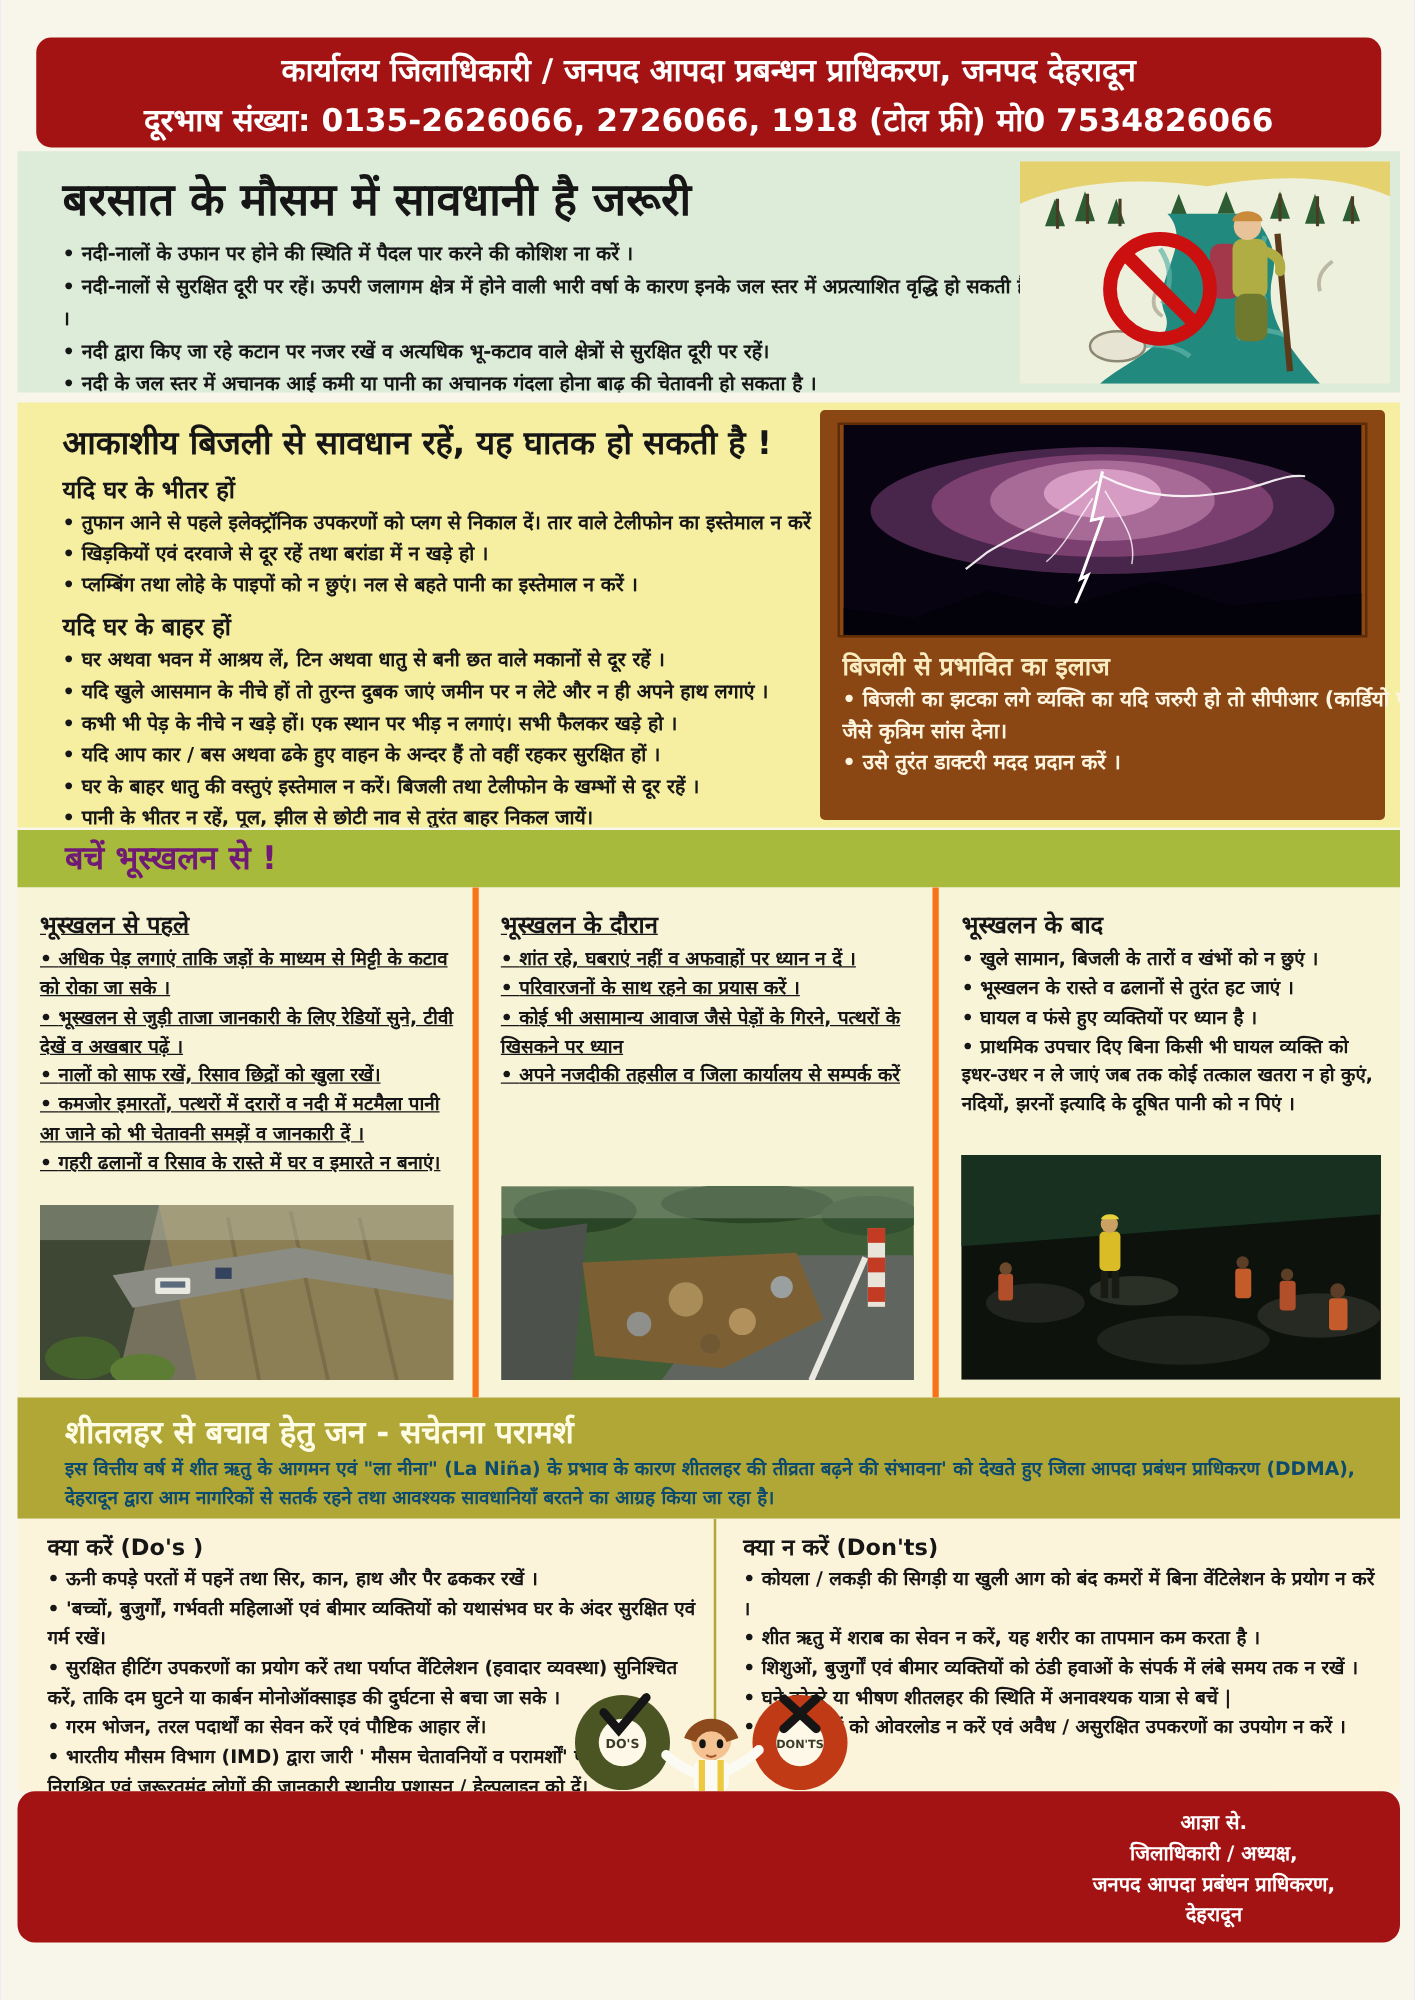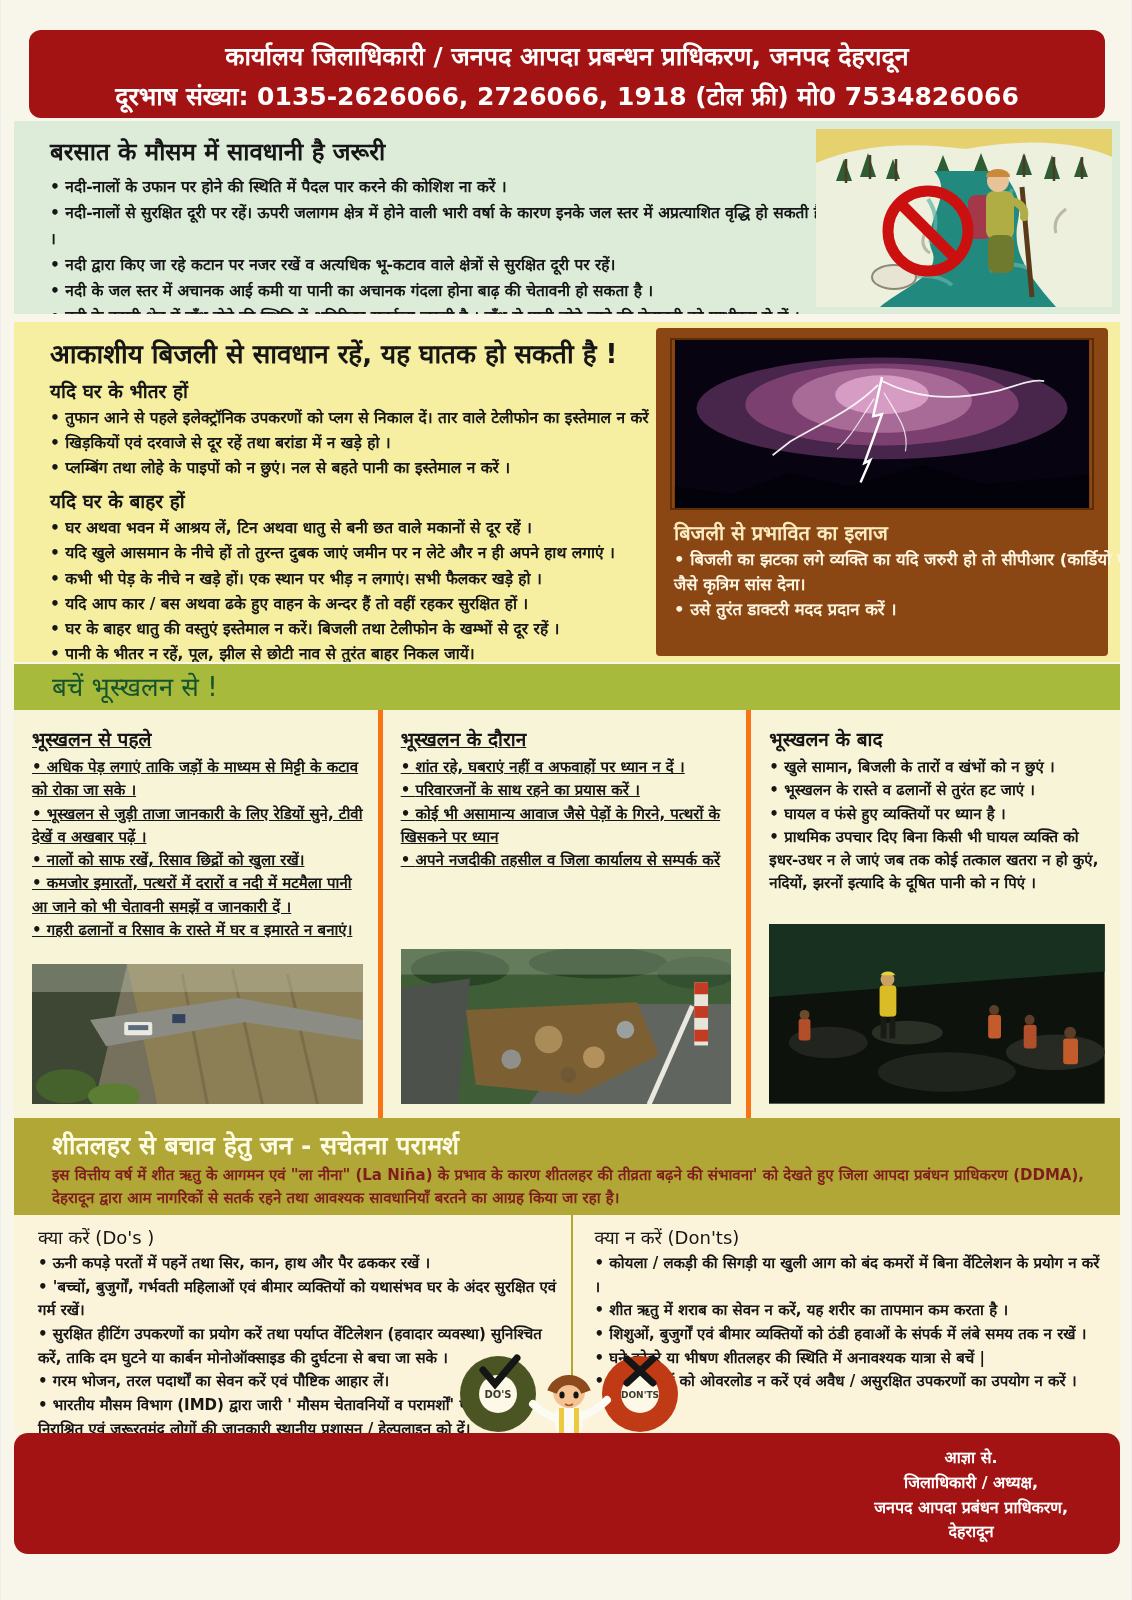--- a/index.html
+++ b/index.html
@@ -9,63 +9,63 @@
 
   
   .hdr { position:absolute; left:28px; top:30px; width:1076px; height:88px;
          background:var(--banner_red,#a31313); border-radius:12px; text-align:center; padding-top:11px; }
   .hdr-title { color:var(--banner_text,#fff); font-weight:bold; font-size:25px; line-height:1.3; }
   .hdr-phone { color:var(--banner_text,#fff); font-weight:bold; font-size:25px; margin-top:4px; }
 
   
   .rain { position:absolute; left:13px; top:121px; width:1106px; height:193px;
           background:var(--rain_bg,#dcecd9); padding:13px 16px 0 36px; overflow:hidden; }
-  .rain h2 { font-size:24px; font-weight:bold; }
+  .rain h2 { font-size:36px; font-weight:bold; }
   .bullets { list-style:none; }
   .bullets li::before { content:"• "; font-weight:bold; }
   .rain .bullets { margin-top:7px; width:775px; font-size:15.5px; font-weight:600; line-height:1.68; }
   .river-illu { position:absolute; right:8px; top:8px; width:296px; height:178px; }
   .river-illu svg { width:100%; height:100%; display:block; }
 
   
   .light { position:absolute; left:13px; top:322px; width:1106px; height:340px;
            background:var(--lightning_bg,#f6efa2); padding:13px 0 0 36px; overflow:hidden; }
   .light h2 { font-size:26px; font-weight:bold; width:610px; }
   .light h3 { font-size:19px; font-weight:bold; margin:7px 0 2px; }
   .light .bullets { width:612px; font-size:15.5px; font-weight:600; line-height:1.62; }
   .treat { position:absolute; right:12px; top:6px; width:452px; height:328px;
            background:var(--treatment_brown,#8a4714); border-radius:4px; padding:10px 14px 0; }
   .treat svg.photo { width:100%; height:172px; display:block; border:2px solid #5e2d05; }
   .treat h3 { color:#f9ecc0; font-size:20px; font-weight:bold; margin:9px 0 2px 4px; }
   .treat .bullets { color:#fdf5e0; font-size:16.5px; font-weight:600; line-height:1.5; padding-left:4px; }
 
   
   .ls-bar { position:absolute; left:13px; top:664px; width:1106px; height:46px;
-            background:var(--landslide_bar_green,#a8ba3c); color:#14532d; font-weight:normal;
+            background:var(--landslide_bar_green,#a8ba3c); color:#701a75; font-weight:bold;
             font-size:26px; line-height:46px; padding-left:38px; }
   .ls-body { position:absolute; left:13px; top:710px; width:1106px; height:408px;
              background:var(--landslide_bg,#f8f4d8); display:flex; }
   .ls-col { flex:1 1 33%; display:flex; flex-direction:column; padding:16px 15px 14px 18px; overflow:hidden; }
   .ls-col:not(:last-child){ border-right:5px solid #f97316;text-decoration:underline; }
   .ls-col h3 { font-size:19px; font-weight:bold; margin-bottom:4px; }
   .ls-col .bullets { font-size:15px; font-weight:600; line-height:1.55; }
   .ls-photo { margin-top:auto; width:100%; }
   .ls-photo svg { width:100%; display:block; }
 
   
   .cw-bar { position:absolute; left:13px; top:1118px; width:1106px; height:97px;
             background:var(--coldwave_bar_olive,#b1a737); padding:9px 36px 0 38px; overflow:hidden; }
   .cw-bar h2 { color:#fffce6; font-size:25px; font-weight:bold; }
-  .cw-bar p  { color:#7f1d1d; font-size:15px; font-weight:600; line-height:1.5; margin-top:3px; }
+  .cw-bar p  { color:#0c4a6e; font-size:15px; font-weight:600; line-height:1.5; margin-top:3px; }
   .cw-body { position:absolute; left:13px; top:1215px; width:1106px; height:218px;
              background:var(--coldwave_bg,#fbf3da); display:flex; overflow:hidden; }
   .cw-col { padding:10px 14px 0 24px; }
   .cw-dos { width:50.5%; border-right:2px solid var(--coldwave_bar_olive,#b1a737); }
   .cw-donts { flex:1; padding-left:22px; }
-  .cw-col h3 { font-size:18px; font-weight:normal; margin-bottom:3px; }
+  .cw-col h3 { font-size:18px; font-weight:bold; margin-bottom:3px; }
   .cw-col .bullets { font-size:15px; font-weight:600; line-height:1.58; }
   .mascot { position:absolute; left:442px; top:1352px; width:252px; height:81px; }
 
   
   .ftr { position:absolute; left:13px; top:1433px; width:1106px; height:121px;
          background:var(--banner_red,#a31313); border-radius:14px; }
   .slogan { position:absolute; left:64px; top:44px; color:#fff; font-weight:bold; font-size:27px; }
   .sig { position:absolute; right:52px; top:13px; text-align:center; color:#fff;
          font-weight:bold; font-size:16px; line-height:1.55; }
 </style>

